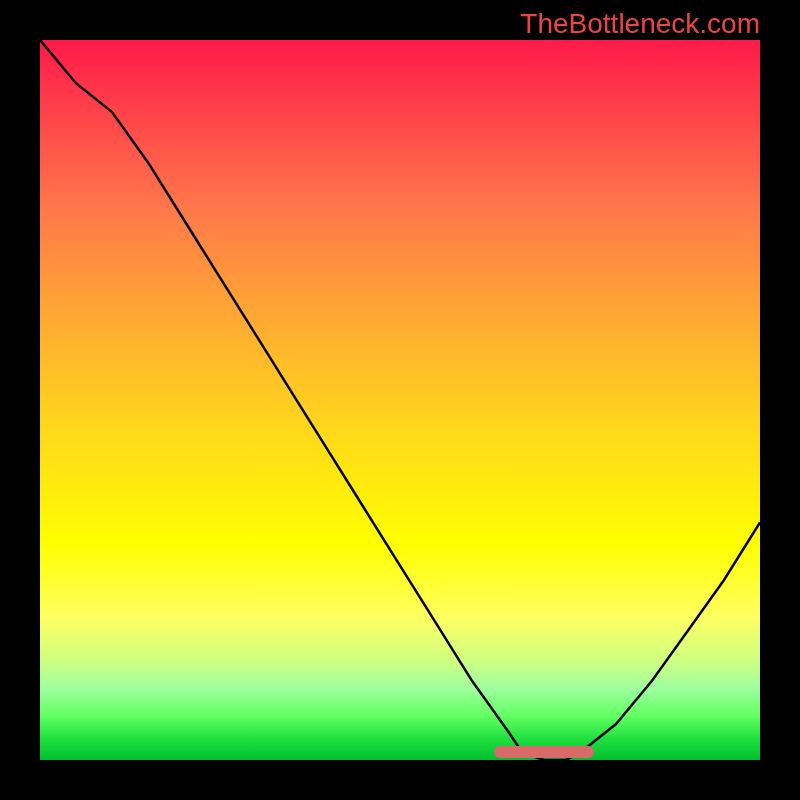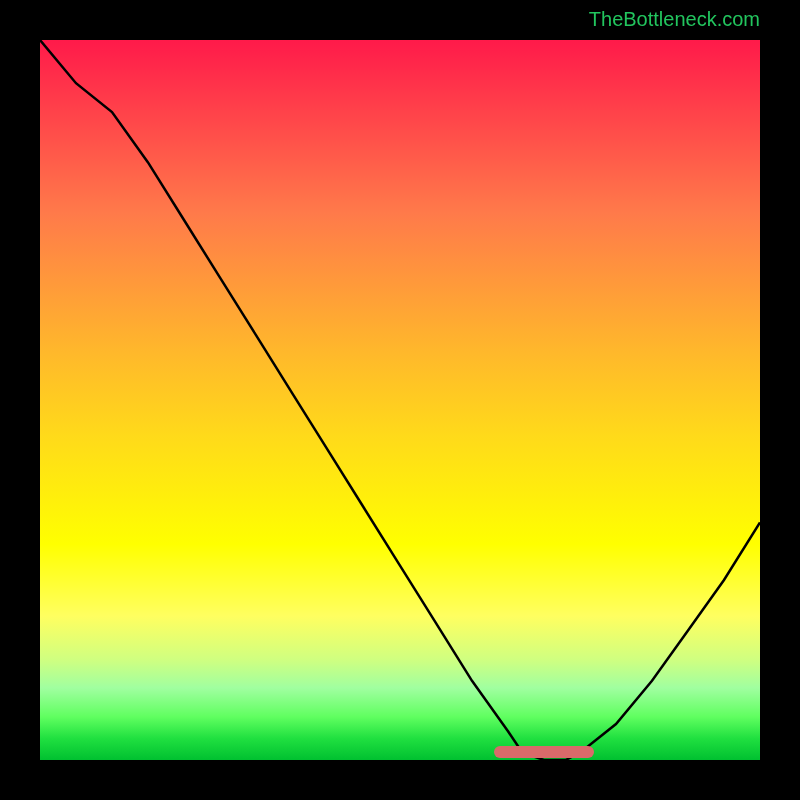--- a/index.html
+++ b/index.html
@@ -30,22 +30,22 @@
 .marker {
   position: absolute;
   height: 12px;
   background: #d96a6a;
   border-radius: 6px;
 }
 .watermark {
   position: absolute;
   top: 8px;
   right: 40px;
-  color: #22c55e;
-  font-size: 20px;
+  color: #ef4444;
+  font-size: 28px;
   font-weight: 500;
 }
 </style>
 </head>
 <body>
 
 <div class="watermark">TheBottleneck.com</div>
 
 <div class="chart-area">
   <svg class="curve" viewBox="0 0 720 720">

